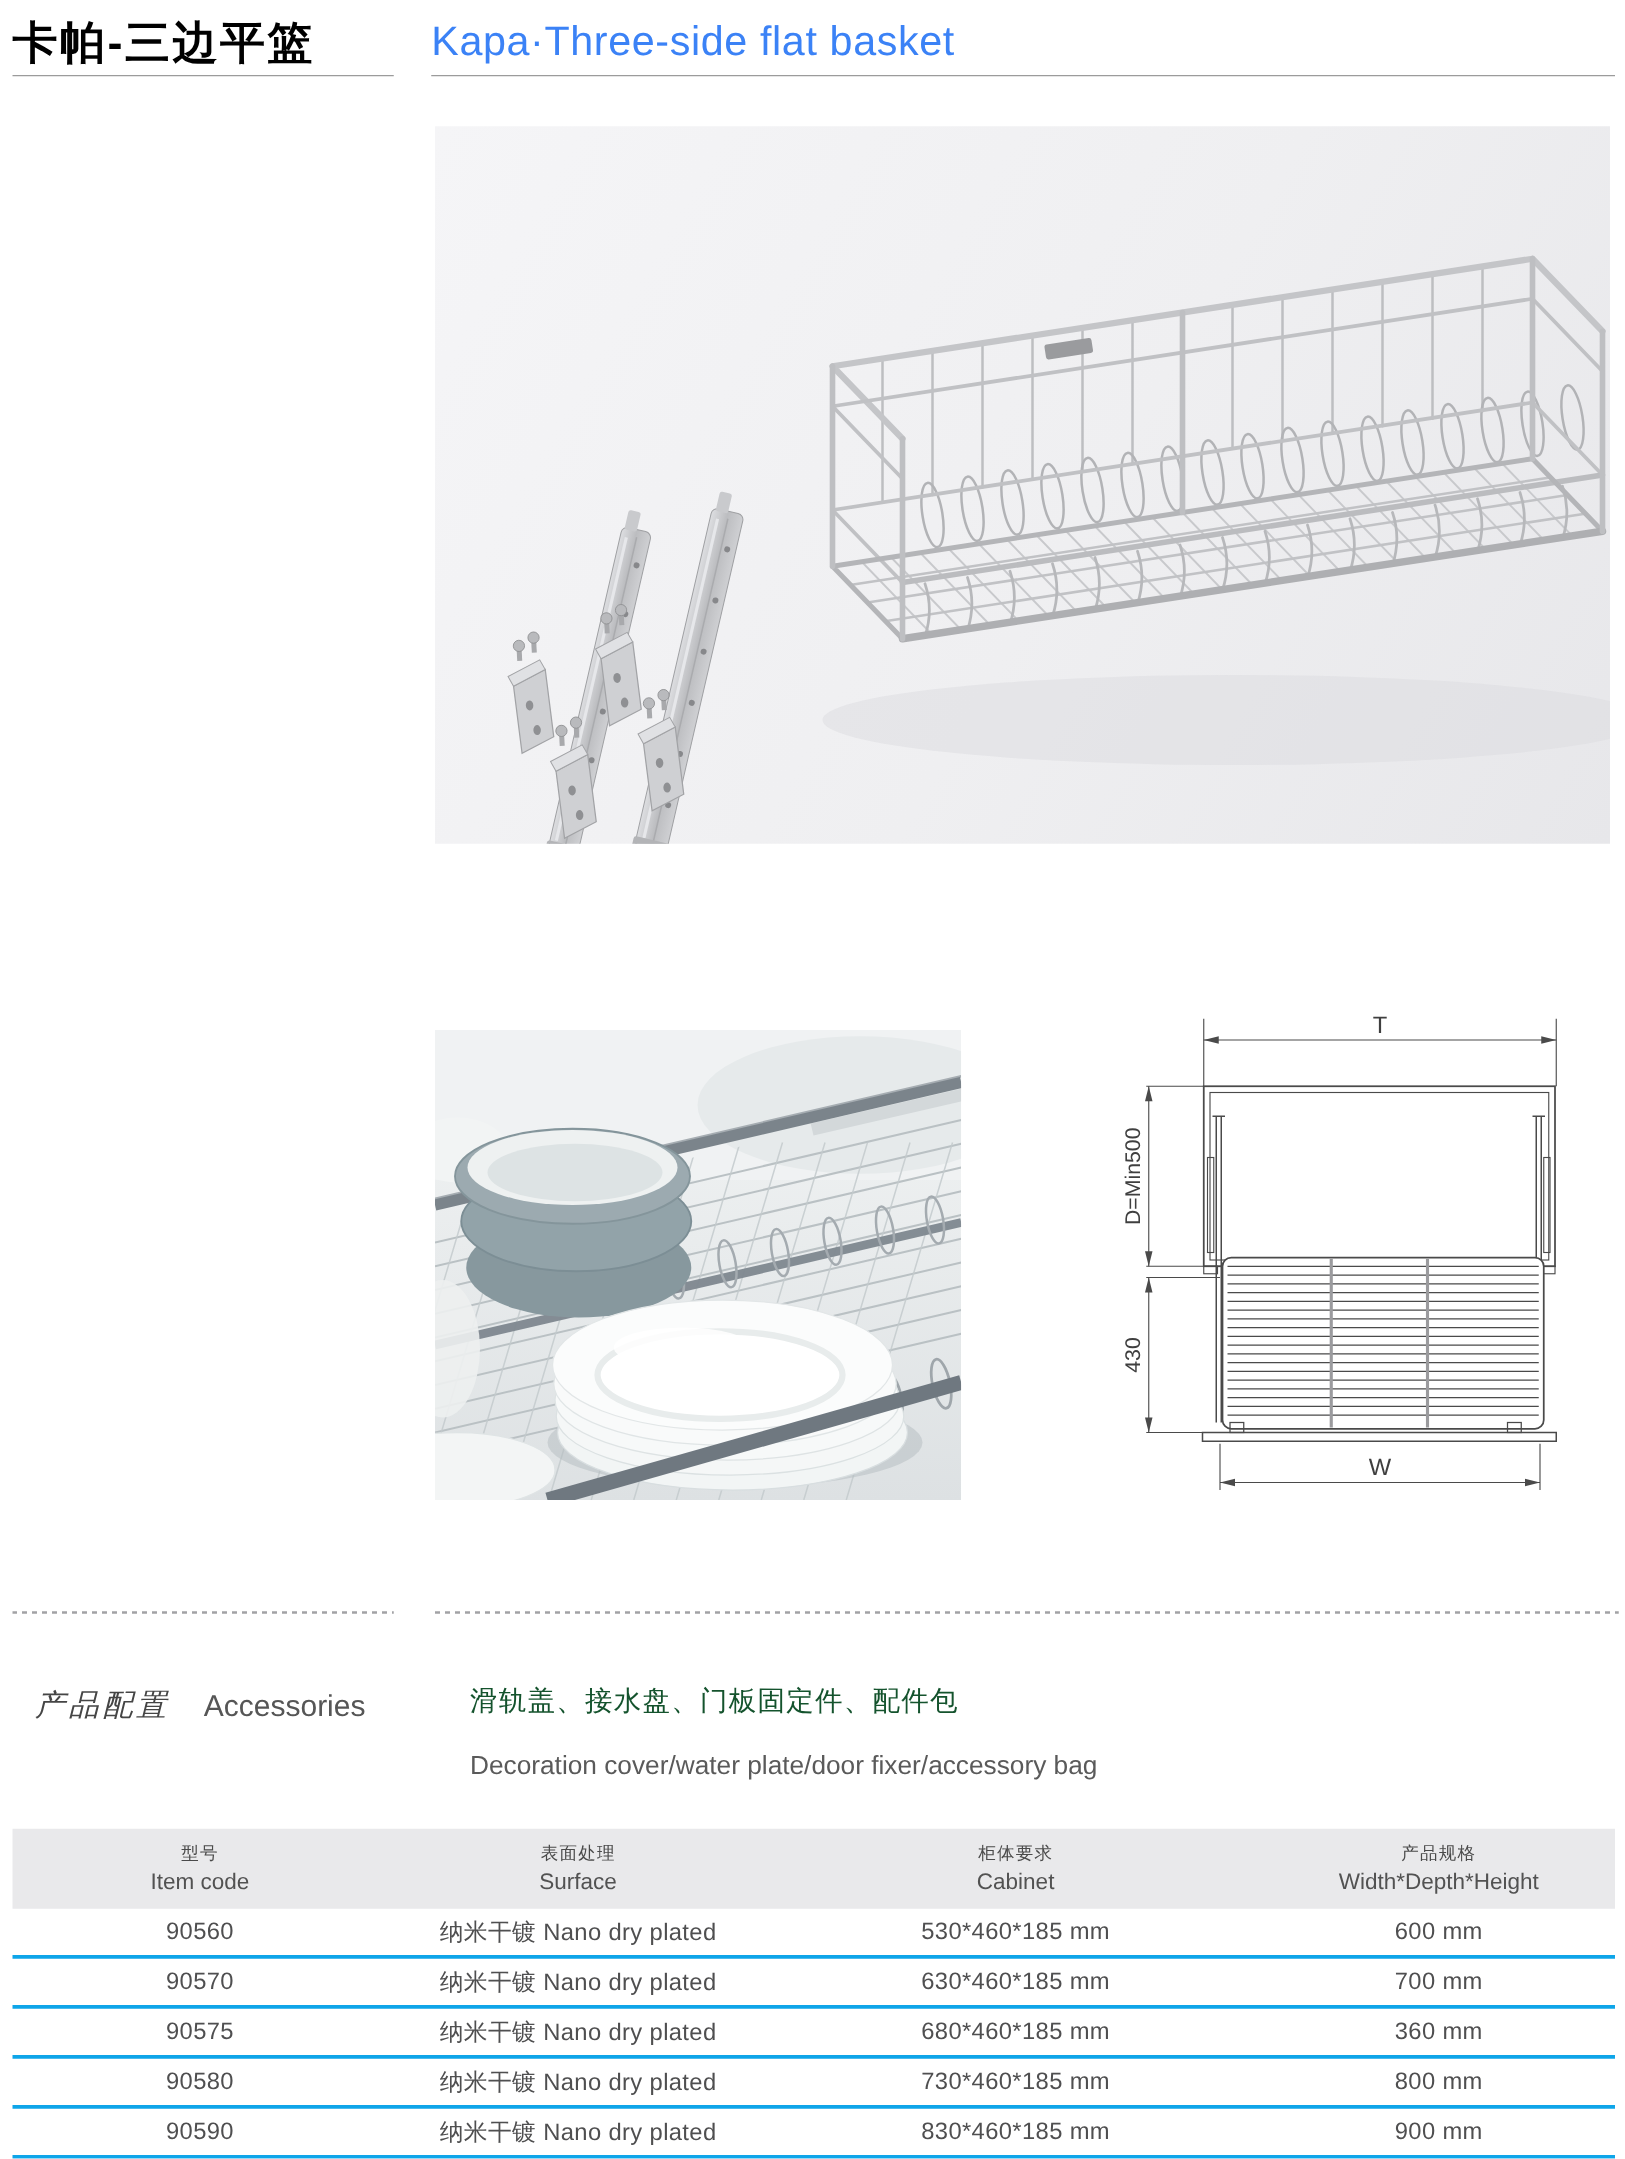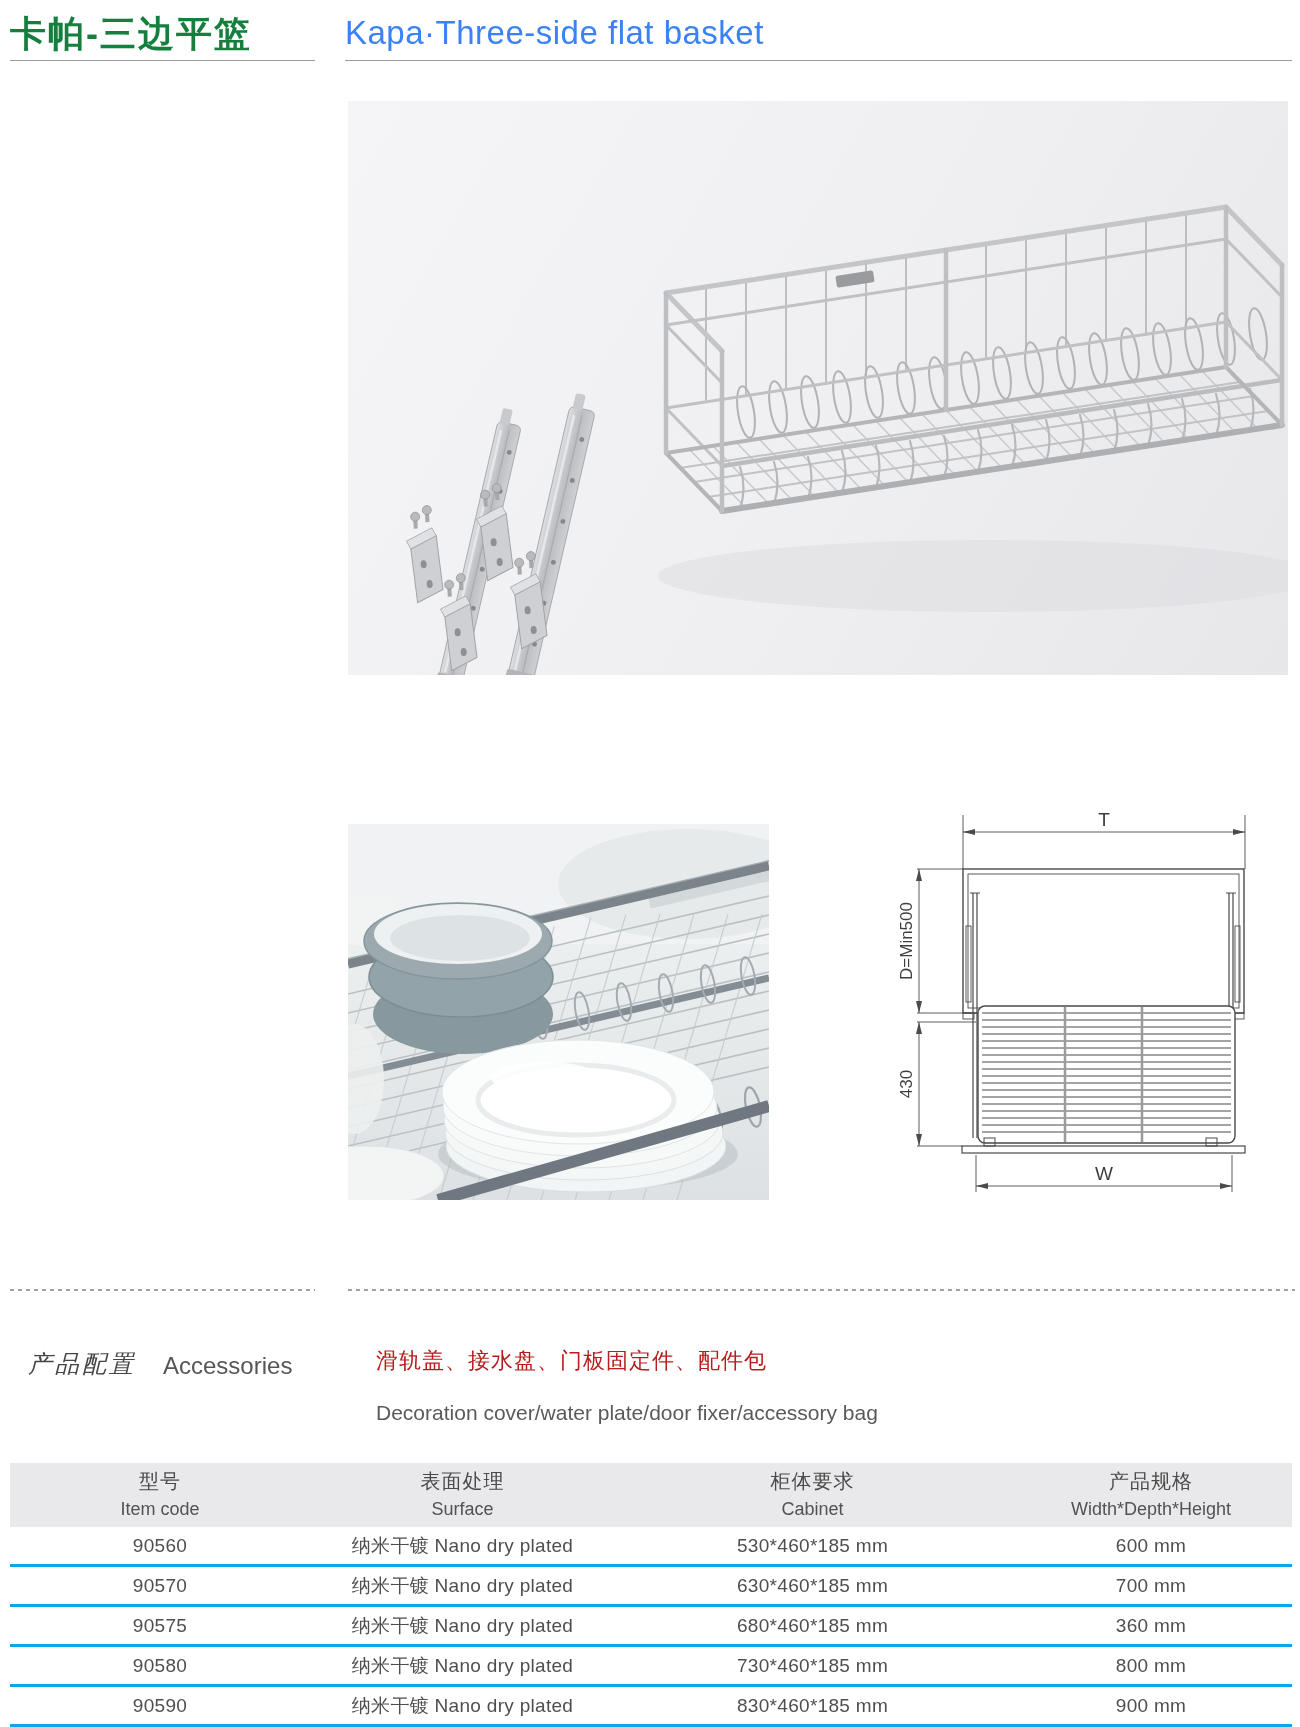--- a/index.html
+++ b/index.html
@@ -1,21 +1,21 @@
 <!DOCTYPE html>
 <html><head>
 <meta charset="utf-8">
 <style>
   html,body{margin:0;padding:0;background:#ffffff;}
   .page{position:relative;width:1300px;height:1727px;background:#fff;overflow:hidden;
         font-family:"Liberation Sans",sans-serif;color:#4a4a4a;}
 
   
   .title-cn{position:absolute;left:10px;top:10px;font-size:36px;font-weight:600;
-            letter-spacing:2px;color:#15803d;white-space:nowrap;}
+            letter-spacing:2px;color:#000000;white-space:nowrap;}
   .title-en{position:absolute;left:345px;top:14px;font-size:33px;font-weight:400;
             letter-spacing:.5px;color:#3b82f6;white-space:nowrap;}
   .rule{position:absolute;top:60px;height:1px;background:#9b9b9b;}
   .rule-cn{left:10px;width:305px;}
   .rule-en{left:345px;width:947px;}
 
   
   .main-image{position:absolute;left:348px;top:101px;width:940px;height:574px;
               background:linear-gradient(120deg,#f5f5f7 0%,#efeff1 55%,#e7e7ea 100%);}
   .photo{position:absolute;left:348px;top:824px;width:421px;height:376px;overflow:hidden;}
@@ -25,29 +25,29 @@
   .dashes{position:absolute;top:1289px;height:2px;
           background:repeating-linear-gradient(90deg,#a2a2a5 0 4px,transparent 4px 8px);}
   .dashes-left{left:10px;width:305px;}
   .dashes-right{left:348px;width:947px;}
 
   
   .acc-heading-cn{position:absolute;left:28px;top:1348px;font-size:24px;color:#454545;
                   letter-spacing:3px;font-weight:500;white-space:nowrap;font-style:italic;}
   .acc-heading-en{position:absolute;left:163px;top:1352px;font-size:24px;color:#565656;white-space:nowrap;}
   .acc-desc{position:absolute;left:376px;top:1346px;}
-  .acc-desc-cn{font-size:22px;color:#b91c1c;letter-spacing:1px;}
+  .acc-desc-cn{font-size:22px;color:#14532d;letter-spacing:1px;}
   .acc-desc-en{font-size:21px;color:#5a5a5a;margin-top:25px;}
 
   
   .spec-table{position:absolute;left:10px;top:1463px;width:1282px;}
   .thead{display:grid;grid-template-columns:300px 305px 395px 282px;height:64px;
          background:#e9e9eb;align-items:center;}
   .th{display:flex;flex-direction:column;align-items:center;justify-content:center;line-height:1.45;}
-  .th .cn{font-size:20px;color:#4a4a4a;letter-spacing:1px;}
+  .th .cn{font-size:14px;color:#4a4a4a;letter-spacing:1px;}
   .th .en{font-size:18px;color:#525252;}
   .trow{display:grid;grid-template-columns:300px 305px 395px 282px;height:37px;
         align-items:center;border-bottom:3px solid #0ea5e9;}
   .td{text-align:center;font-size:19px;color:#4f4f50;letter-spacing:.3px;}
 
   svg text{font-family:"Liberation Sans",sans-serif;}
 </style>
 </head>
 <body>
 

